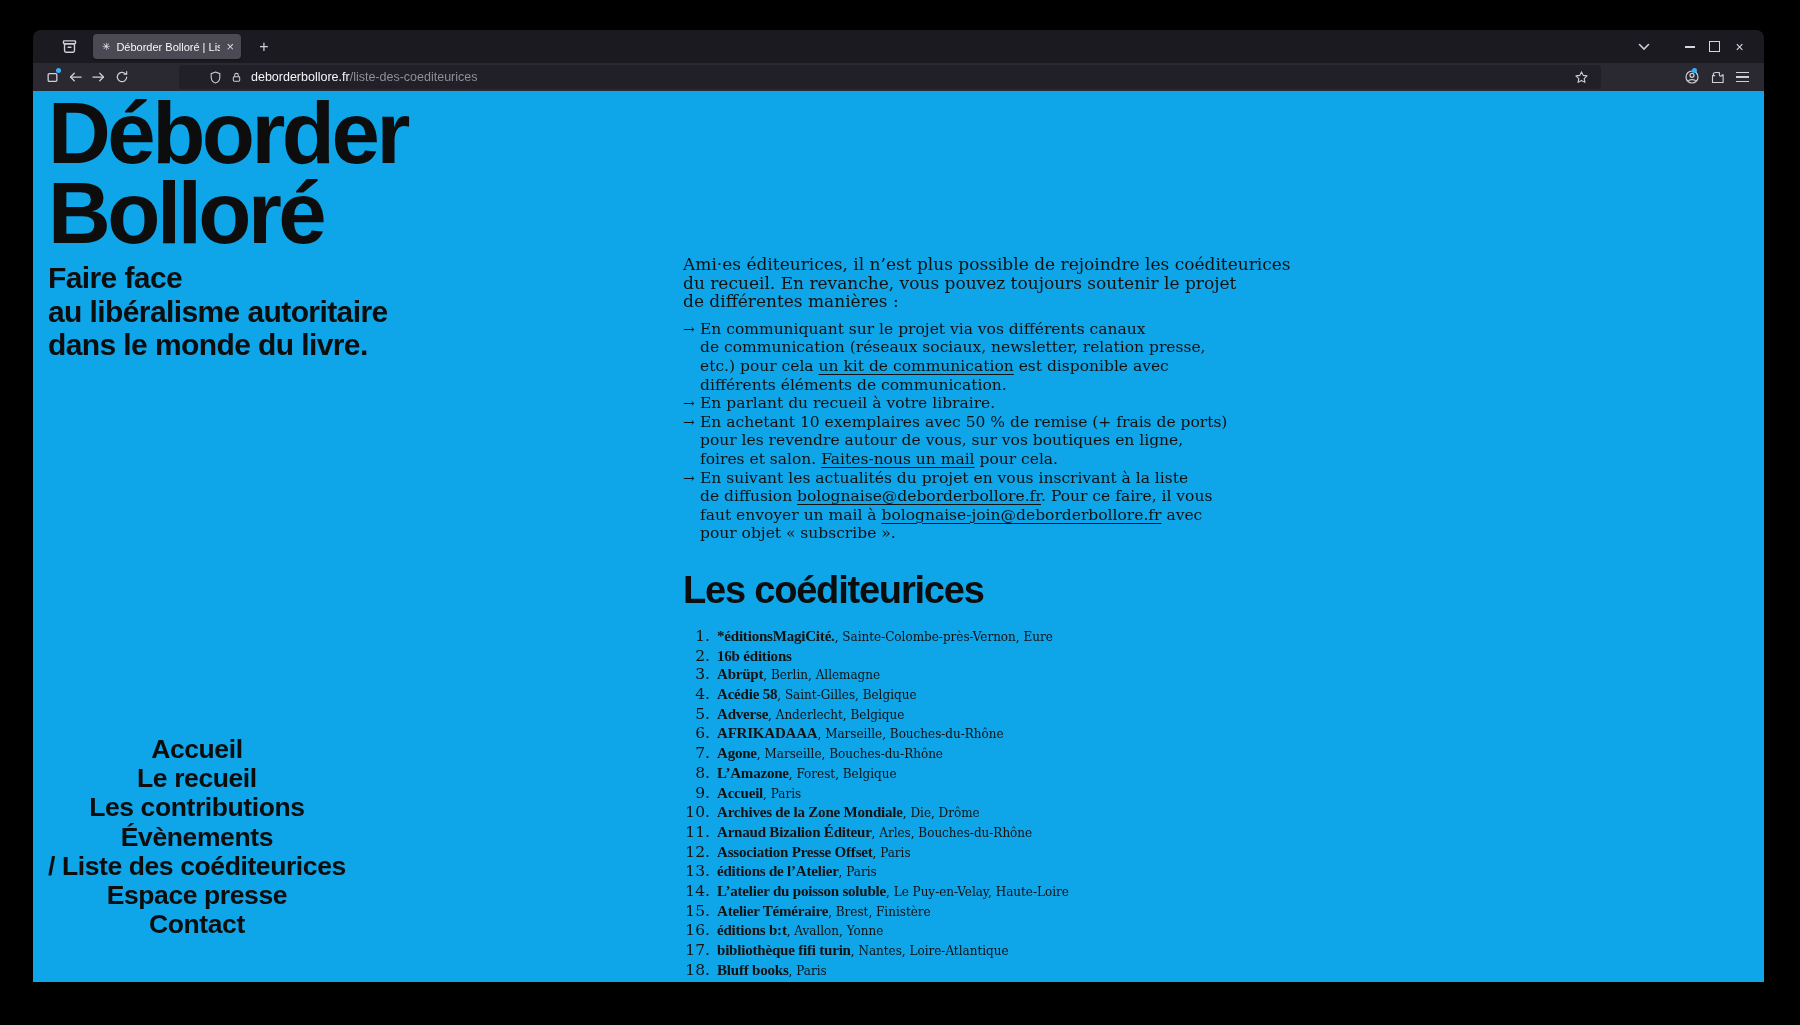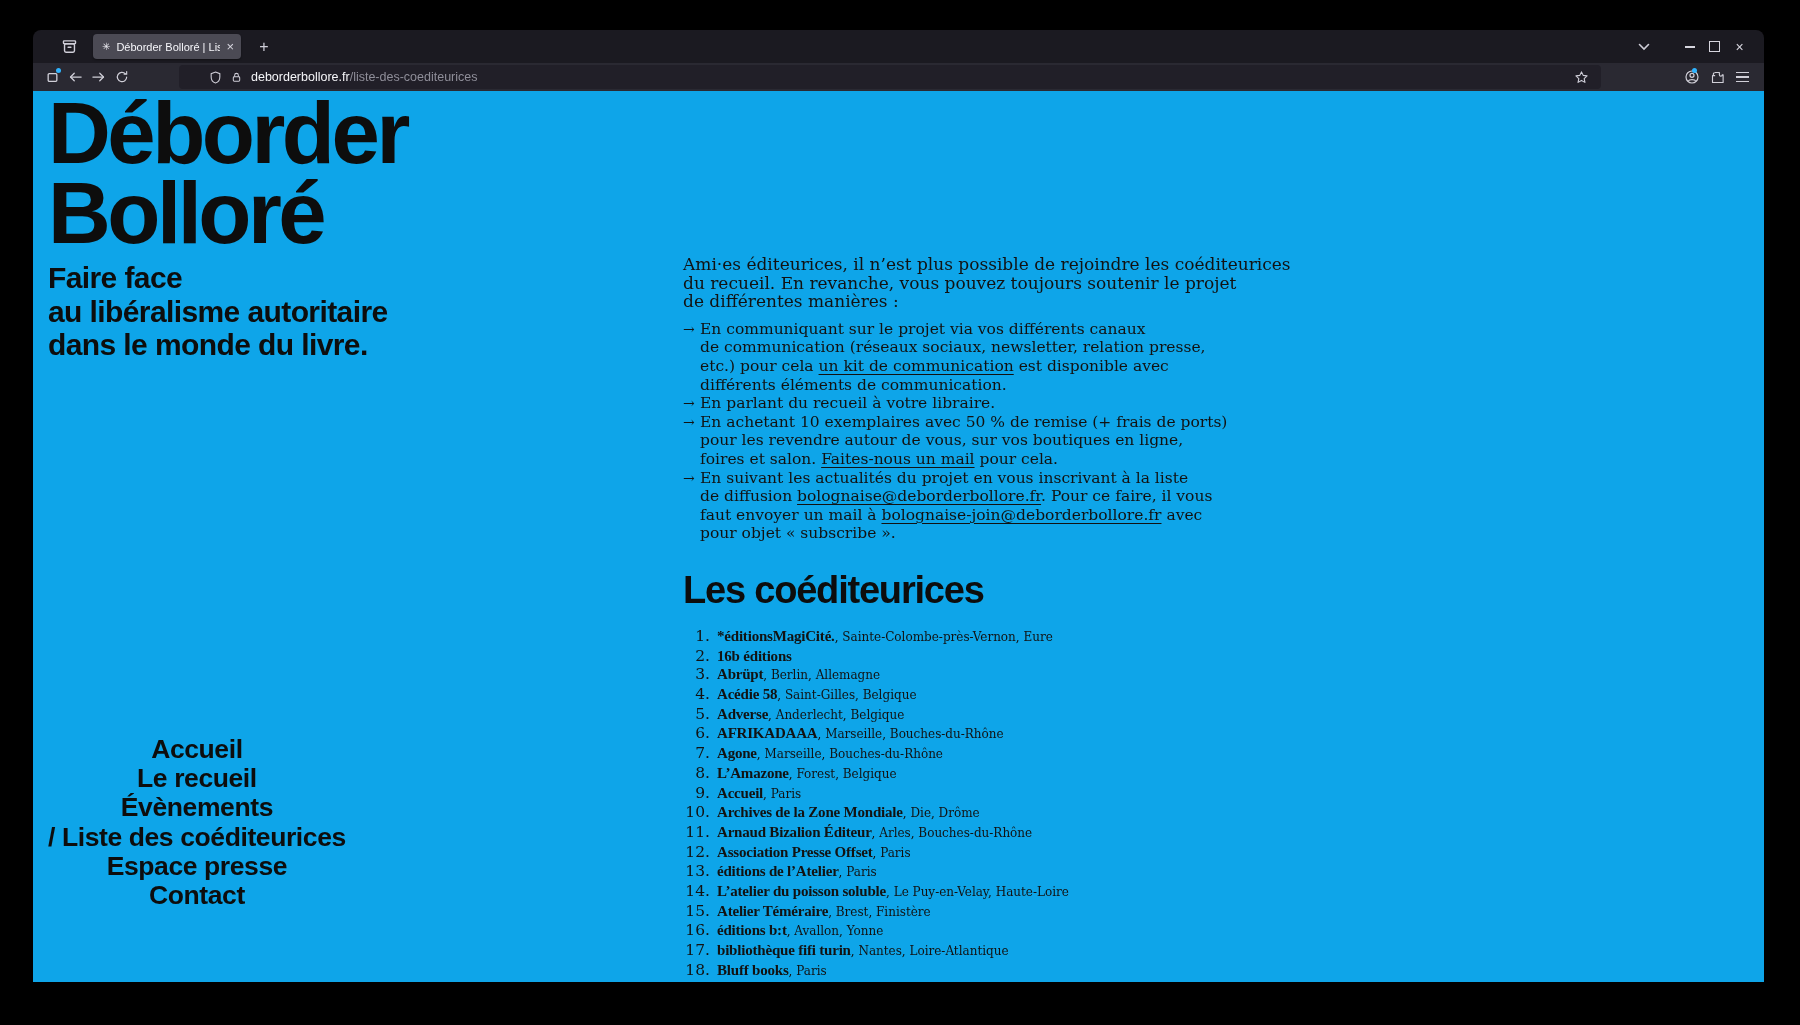--- a/index.html
+++ b/index.html
@@ -191,20 +191,21 @@
 
   <div class="content">
     <h1 class="site-title">Déborder
 Bolloré</h1>
     <p class="tagline">Faire face
 au libéralisme autoritaire
 dans le monde du livre.</p>
     <nav class="site-nav">
         <div class="nav-item">Accueil</div>
         <div class="nav-item">Le recueil</div>
+        <div class="nav-item">Les contributions</div>
         <div class="nav-item">Évènements</div>
         <div class="nav-item">/ Liste des coéditeurices</div>
         <div class="nav-item">Espace presse</div>
         <div class="nav-item">Contact</div>
       </nav>
 
     <div class="right-col">
       <div class="intro serif">Ami·es éditeurices, il n’est plus possible de rejoindre les coéditeurices
 du recueil. En revanche, vous pouvez toujours soutenir le projet
 de différentes manières :</div>

